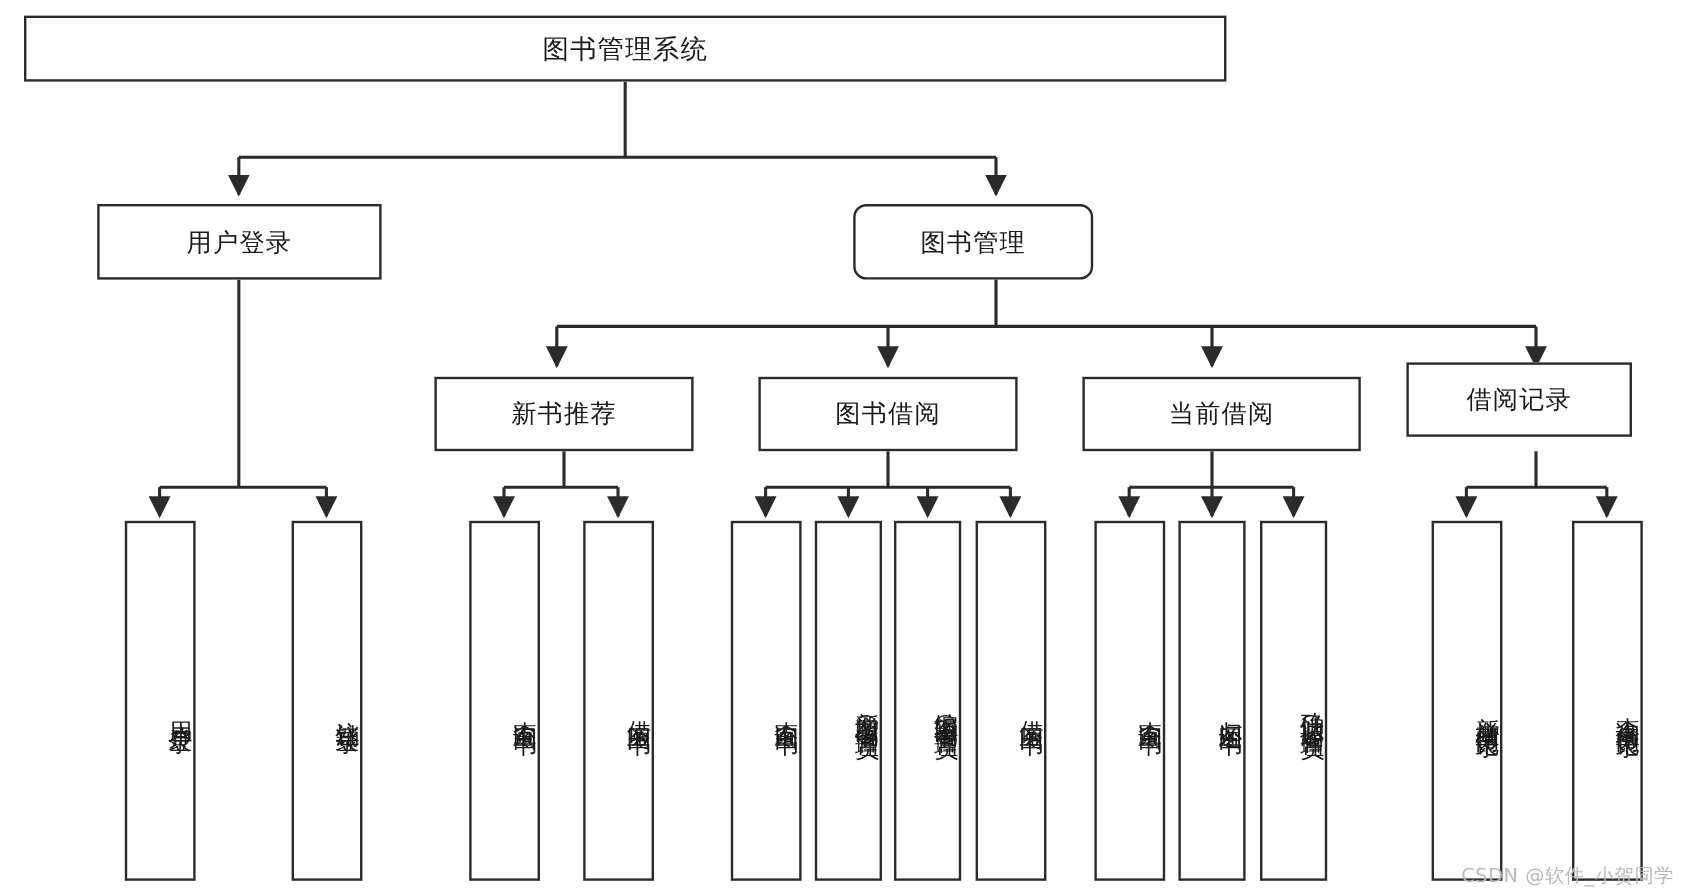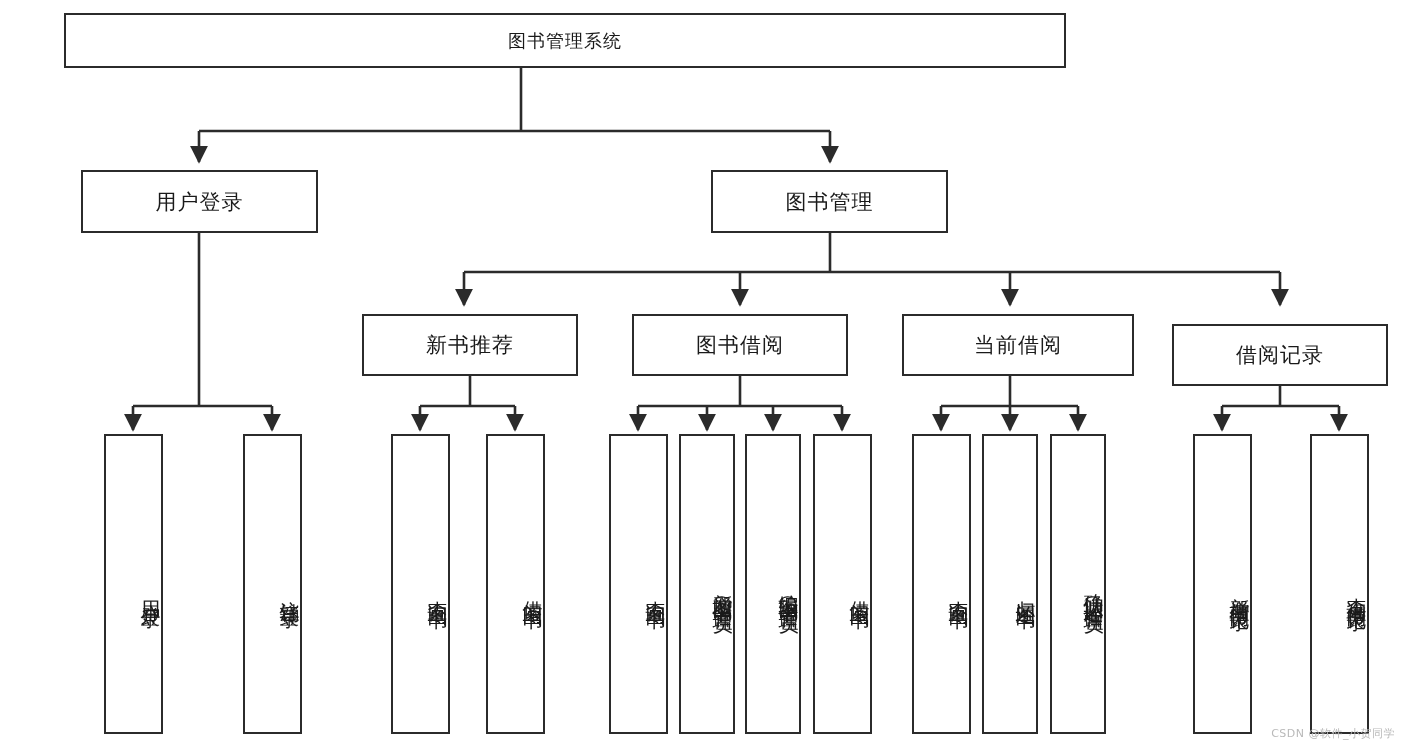--- a/index.html
+++ b/index.html
@@ -51,28 +51,27 @@
     justify-content: center;
     padding-top: 14px;
   }
   .node.vert .vlabel {
     writing-mode: vertical-rl;
     text-orientation: upright;
     line-height: 1.05;
     white-space: nowrap;
   }
   .node.root {
-    font-size: 18px;
-    margin-left: 44px;
+    font-size: 22px;
   }
   #watermark {
     position: absolute;
     right: 10px;
     bottom: 6px;
-    font-size: 11px;
+    font-size: 16px;
     color: #b9b9b9;
     letter-spacing: 0.5px;
     white-space: nowrap;
   }
 </style>
 </head>
 <body>
 
 <div id="diagram-root">
 
@@ -127,37 +126,37 @@
   </svg>
 
   <div class="node horiz root" style="left:20px; top:13px; width:1002px; height:55px;">
     <span>图书管理系统</span>
   </div>
 
   <div class="node horiz" style="left:81px; top:170px; width:237px; height:63px;">
     <span>用户登录</span>
   </div>
 
-  <div class="node horiz" style="left:711px; top:170px; width:237px; height:63px;">
+  <div class="node horiz" style="left:711px; top:170px; width:200px; height:63px;border-radius:11px;">
     <span>图书管理</span>
   </div>
 
   <div class="node horiz" style="left:362px; top:314px; width:216px; height:62px;text-align:center;">
     <span>新书推荐</span>
   </div>
 
   <div class="node horiz" style="left:632px; top:314px; width:216px; height:62px;align-items:center;">
     <span>图书借阅</span>
   </div>
 
   <div class="node horiz" style="left:902px; top:314px; width:232px; height:62px;">
     <span>当前借阅</span>
   </div>
 
-  <div class="node horiz" style="left:1172px; top:324px; width:216px; height:62px;">
+  <div class="node horiz" style="left:1172px; top:302px; width:188px; height:62px;">
     <span>借阅记录</span>
   </div>
 
   <div class="node vert" style="left:104px; top:434px; width:59px; height:300px;">
     <span class="vlabel">用户登录</span>
   </div>
   <div class="node vert" style="left:243px; top:434px; width:59px; height:300px;">
     <span class="vlabel">注销登录</span>
   </div>
 

